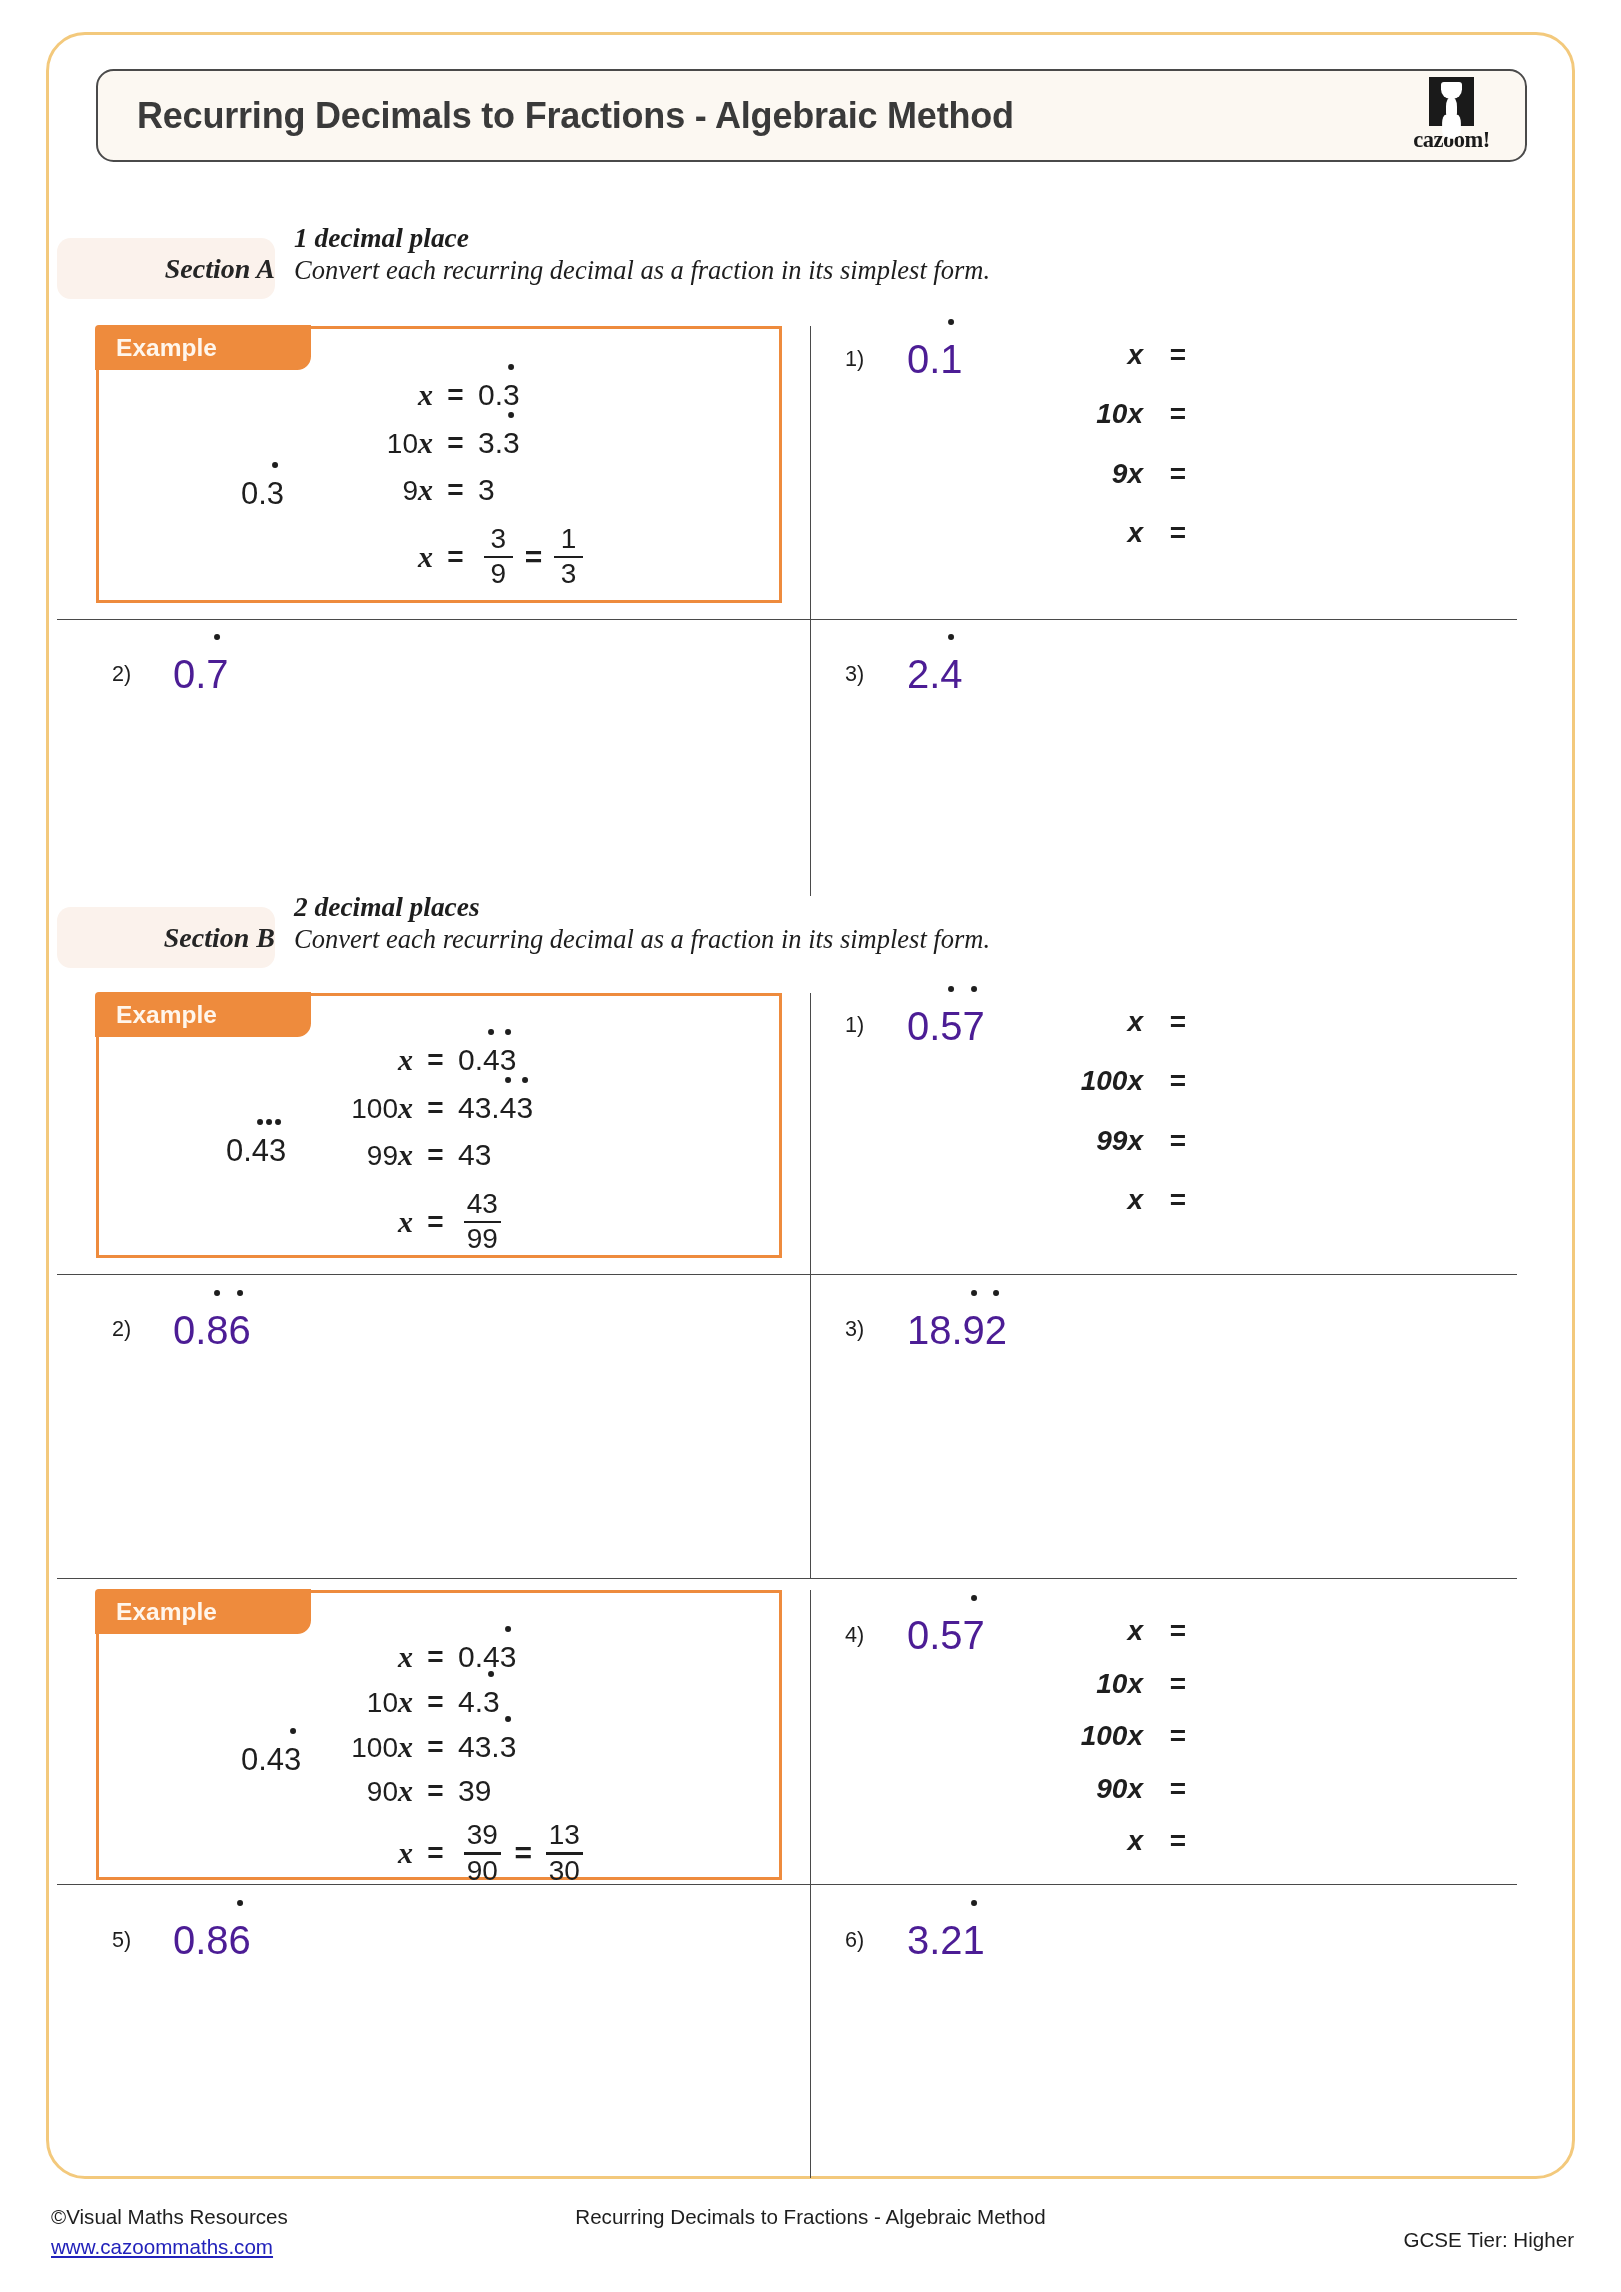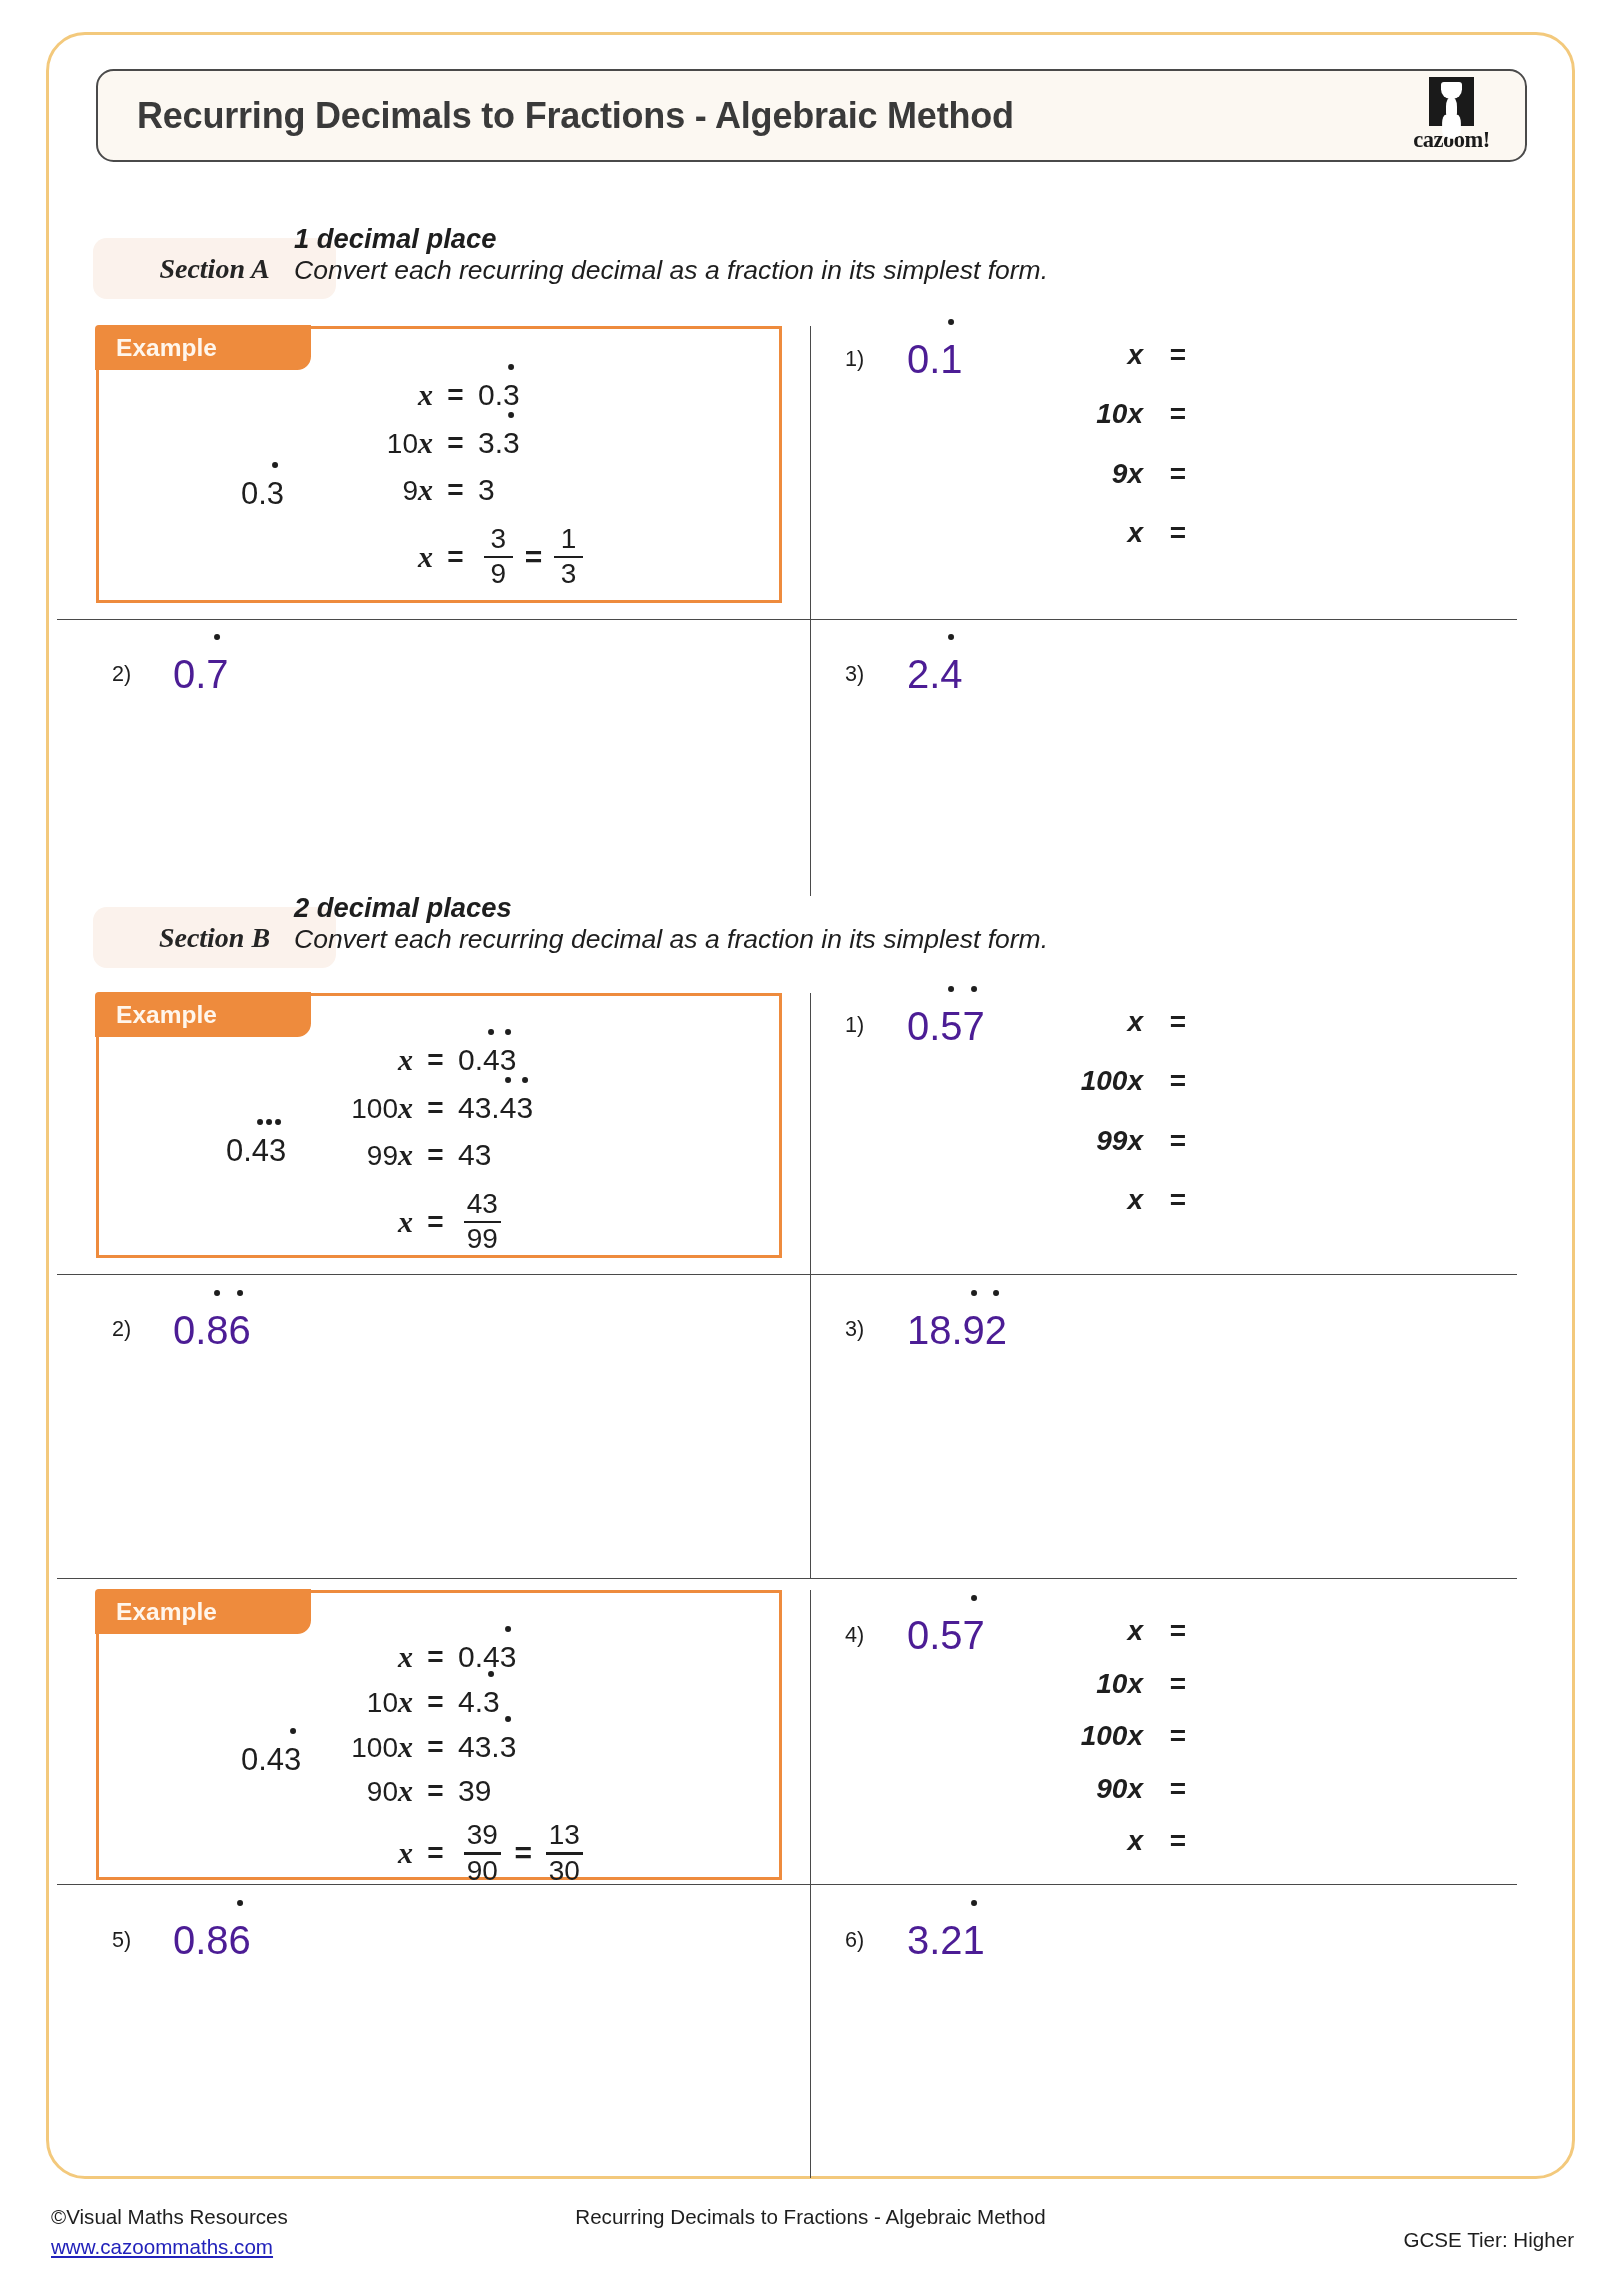--- a/index.html
+++ b/index.html
@@ -95,37 +95,36 @@
     line-height: 1;
     margin-top: 2.9px;
     letter-spacing: -0.5px;
   }
 
   
   .section-badge {
     position: absolute;
     background: #FBF2EC;
     border-radius: 13.7px;
-    width: 243px;
+    width: 218px;
     height: 61px;
     display: flex;
     align-items: center;
-    justify-content: center;
-    margin-left: 36px;
+    justify-content: flex-end;
   }
   .section-badge-label {
     font-family: "Liberation Serif", serif;
     font-weight: bold;
     font-style: italic;
     font-size: 28px;
     color: #252525;
   }
   .section-heading {
     position: absolute;
-    font-family: Liberation Sans, sans-serif;
+    font-family: Liberation Serif, serif;
   }
   .section-heading .sub {
     font-weight: bold;
     font-style: italic;
     font-size: 27.4px;
     color: #1E1E1E;
     line-height: 1.15;
     white-space: nowrap;
   }
   .section-heading .instr {

